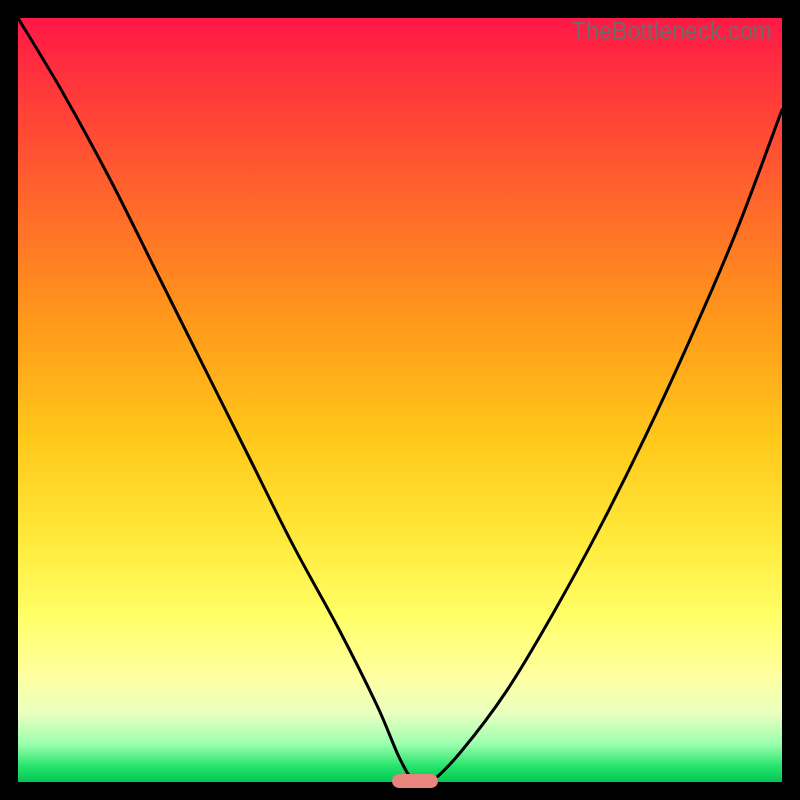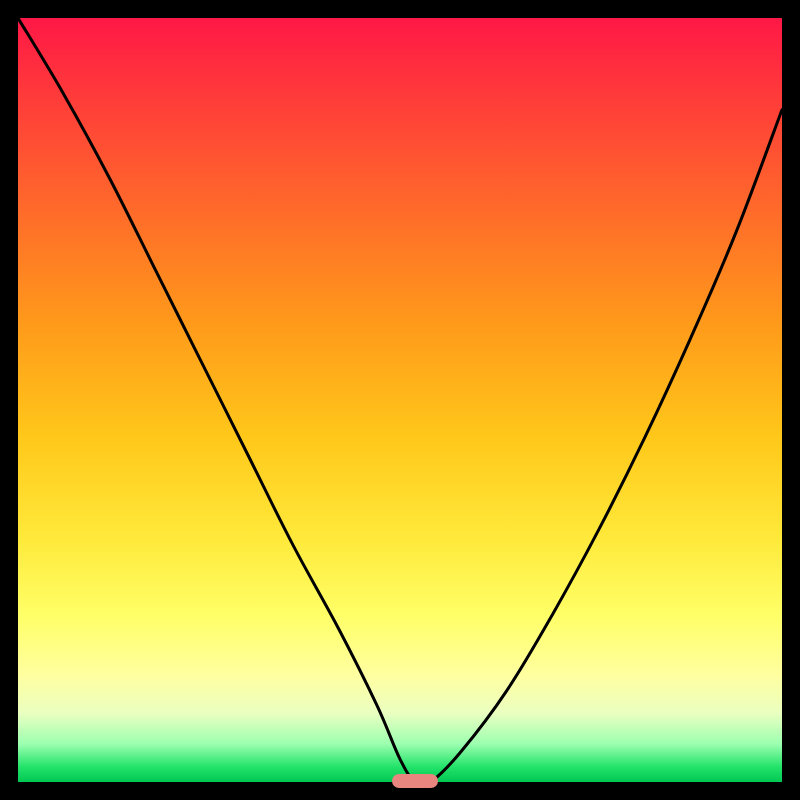--- a/index.html
+++ b/index.html
@@ -62,20 +62,21 @@
     height: 14px;
     background: #e9857f;
     border-radius: 7px;
   }
 </style>
 </head>
 <body>
 
 <div class="frame">
   <div class="plot-area">
+    <div class="attribution">TheBottleneck.com</div>
 
     <svg class="curve" viewBox="0 0 764 764" preserveAspectRatio="none">
       <path fill="none" stroke="#000" stroke-width="3" stroke-linecap="round" stroke-linejoin="round" d="M 0 0 C 8.251199999999999 13.751999999999995, 29.3376 47.520799999999994, 45.839999999999996 76.39999999999998 C 62.3424 105.27919999999996, 75.1776 128.81039999999996, 91.67999999999999 160.43999999999994 C 108.18239999999999 192.06959999999992, 121.01759999999999 219.11519999999996, 137.51999999999998 252.11999999999995 C 154.02239999999998 285.12479999999994, 166.8576 310.79519999999997, 183.35999999999999 343.79999999999995 C 199.86239999999998 376.80479999999994, 212.6976 402.47520000000003, 229.2 435.48 C 245.70239999999998 468.4848, 258.53759999999994 495.5304, 275.03999999999996 527.16 C 291.5424 558.7896, 305.7528 582.3208000000001, 320.88 611.2 C 336.0072 640.0792, 348.0784 664.2216000000001, 359.08 687.6 C 370.0816 710.9784, 375.12399999999997 727.3280000000001, 382 741.08 C 388.87600000000003 754.832, 391.7792 759.8744, 397.28000000000003 764 C 402.78080000000006 768.1256, 404.3088 769.5008, 412.56 764 C 420.8112 758.4992, 429.36799999999994 749.9424, 443.11999999999995 733.44 C 456.87199999999996 716.9376000000001, 472.4576 697.0736, 488.96000000000004 672.32 C 505.46240000000006 647.5664, 518.2976 624.7991999999999, 534.8 595.92 C 551.3023999999999 567.0408, 564.1376 543.5096, 580.64 511.88 C 597.1424 480.2504, 609.9776 454.58, 626.48 420.2 C 642.9824 385.82, 655.8176000000001 358.0104, 672.32 320.88000000000005 C 688.8224 283.7496000000001, 701.6576 255.1760000000001, 718.16 213.92000000000007 C 734.6623999999999 172.66400000000004, 755.7488 113.68319999999997, 764 91.67999999999995"></path>
     </svg>
 
     <div class="valley-marker" style="left: 374.36px; width: 45.84px; top: 756px;"></div>
   </div>
 </div>
 
 </body></html>

